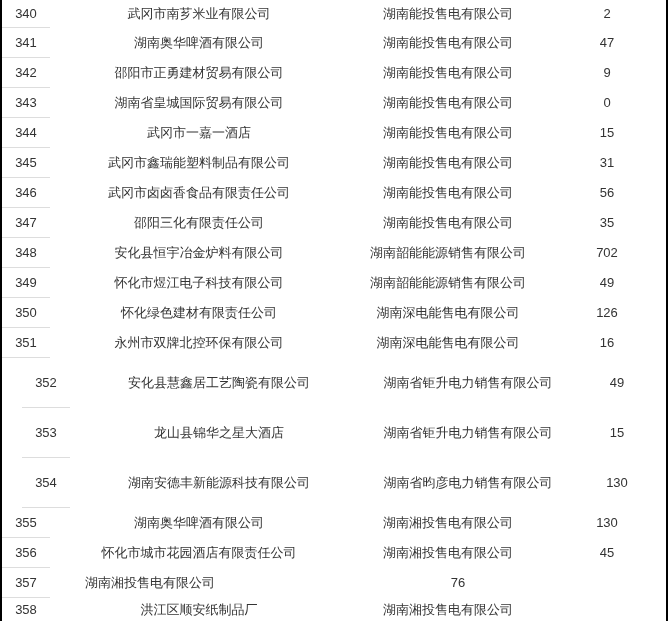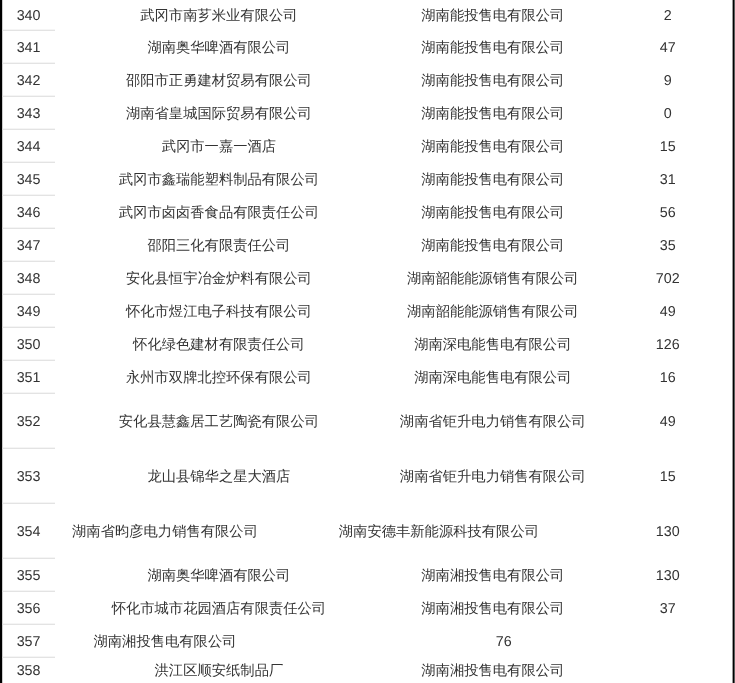--- a/index.html
+++ b/index.html
@@ -12,21 +12,21 @@
   .table-wrap {
     width: 668px; height: 621px;
     border-left: 2px solid var(--frame, #000000);
     border-right: 2px solid var(--frame, #000000);
     background: var(--bg, #ffffff);
     overflow: hidden;
   }
   .row { display: flex; width: 100%; }
   .h28 { height: 28px; }
   .h30 { height: 30px; }
-  .h50 { height: 50px; }
+  .h50 { height: 50px; padding-left: 20px; }
   .h23 { height: 23px; }
   .cell {
     display: flex; align-items: center; justify-content: center;
     color: var(--txt, #333333);
     font-size: 13px; line-height: 1.35;
     text-align: center;
   }
   .cell-no {
     width: 48px;
     border-bottom: 1px solid var(--sep, #dddddd);
@@ -234,26 +234,26 @@
       <span class="txt">湖南省钜升电力销售有限公司</span>
     </div>
     <div class="cell cell-value">
       <span class="txt">15</span>
     </div>
   </div>
     <div class="row h50">
     <div class="cell cell-no">
       <span class="txt">354</span>
     </div>
+    <div class="cell cell-company">
+      <span class="txt">湖南安德丰新能源科技有限公司</span>
+    </div>
     <div class="cell cell-seller">
       <span class="txt">湖南省昀彦电力销售有限公司</span>
     </div>
-    <div class="cell cell-company">
-      <span class="txt">湖南安德丰新能源科技有限公司</span>
-    </div>
     <div class="cell cell-value">
       <span class="txt">130</span>
     </div>
   </div>
     <div class="row h30">
     <div class="cell cell-no">
       <span class="txt">355</span>
     </div>
     <div class="cell cell-company">
       <span class="txt">湖南奥华啤酒有限公司</span>
@@ -269,21 +269,21 @@
     <div class="cell cell-no">
       <span class="txt">356</span>
     </div>
     <div class="cell cell-company">
       <span class="txt">怀化市城市花园酒店有限责任公司</span>
     </div>
     <div class="cell cell-seller">
       <span class="txt">湖南湘投售电有限公司</span>
     </div>
     <div class="cell cell-value">
-      <span class="txt">37</span>
+      <span class="txt">45</span>
     </div>
   </div>
     <div class="row h30">
     <div class="cell cell-no">
       <span class="txt">357</span>
     </div>
     <div class="cell cell-seller">
       <span class="txt">湖南湘投售电有限公司</span>
     </div>
     <div class="cell cell-value">

